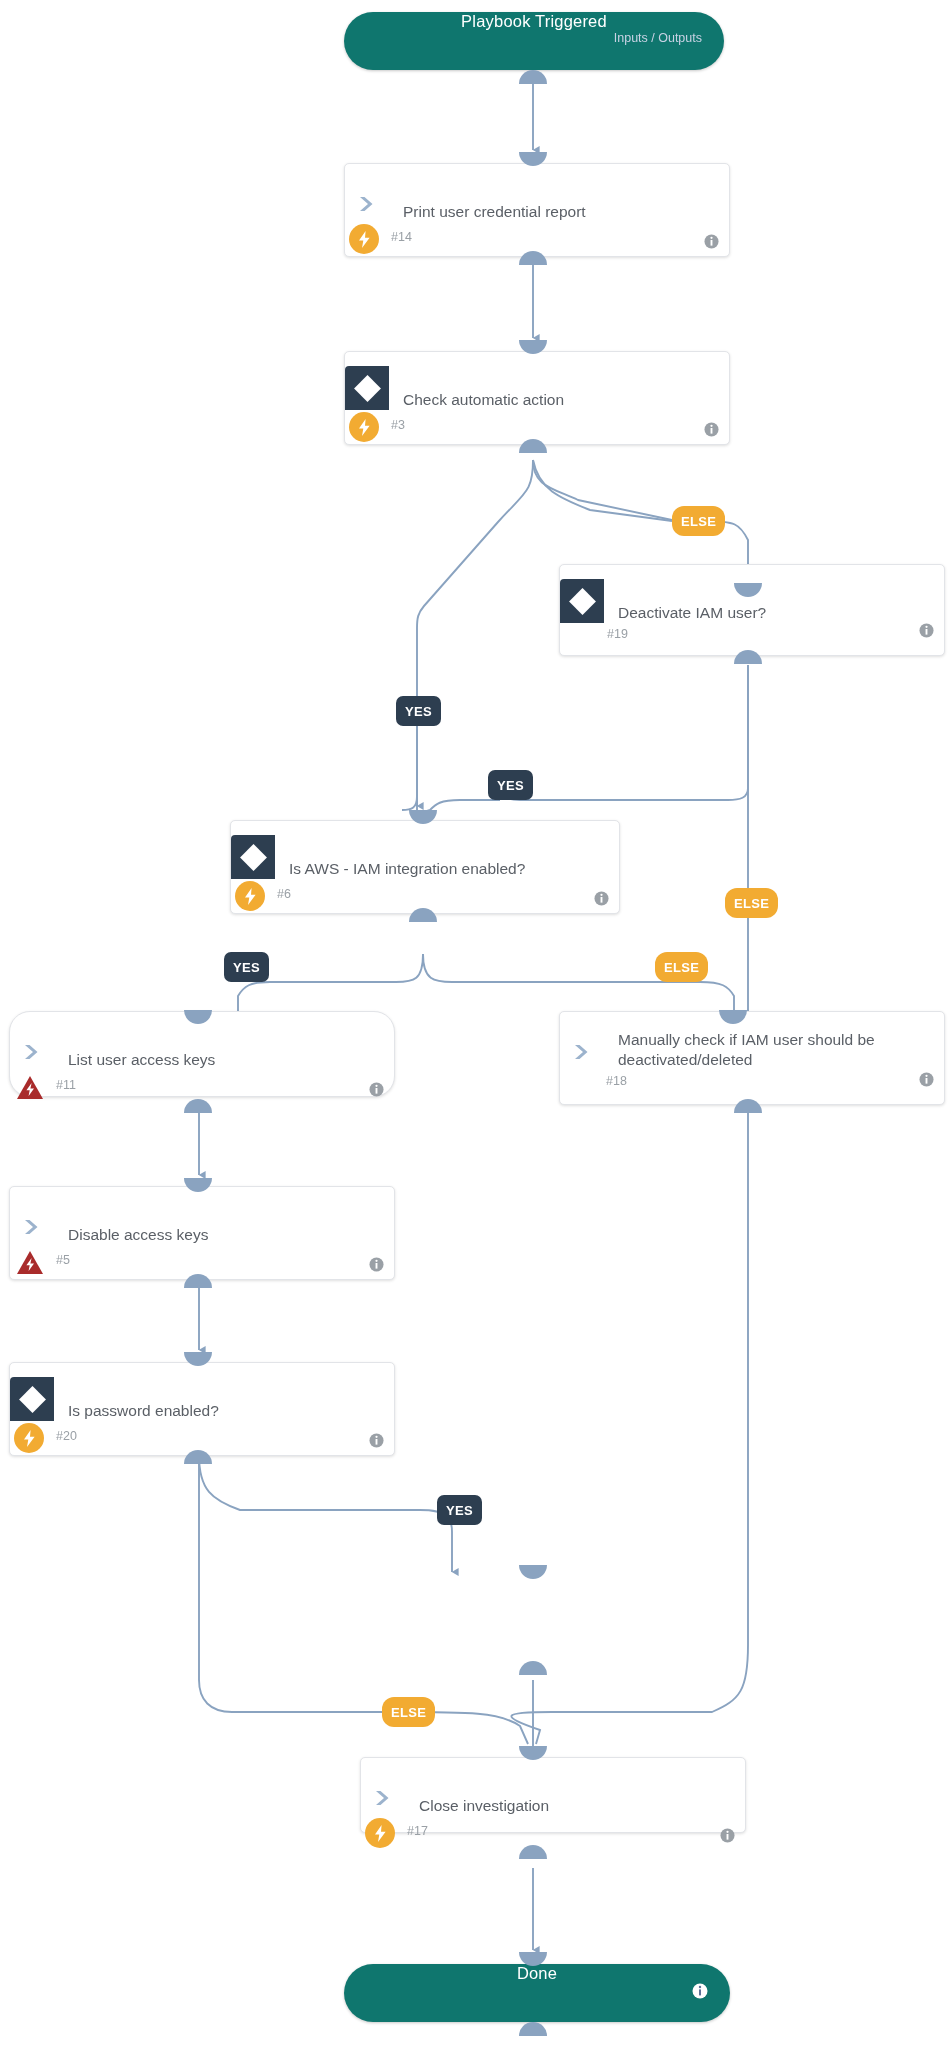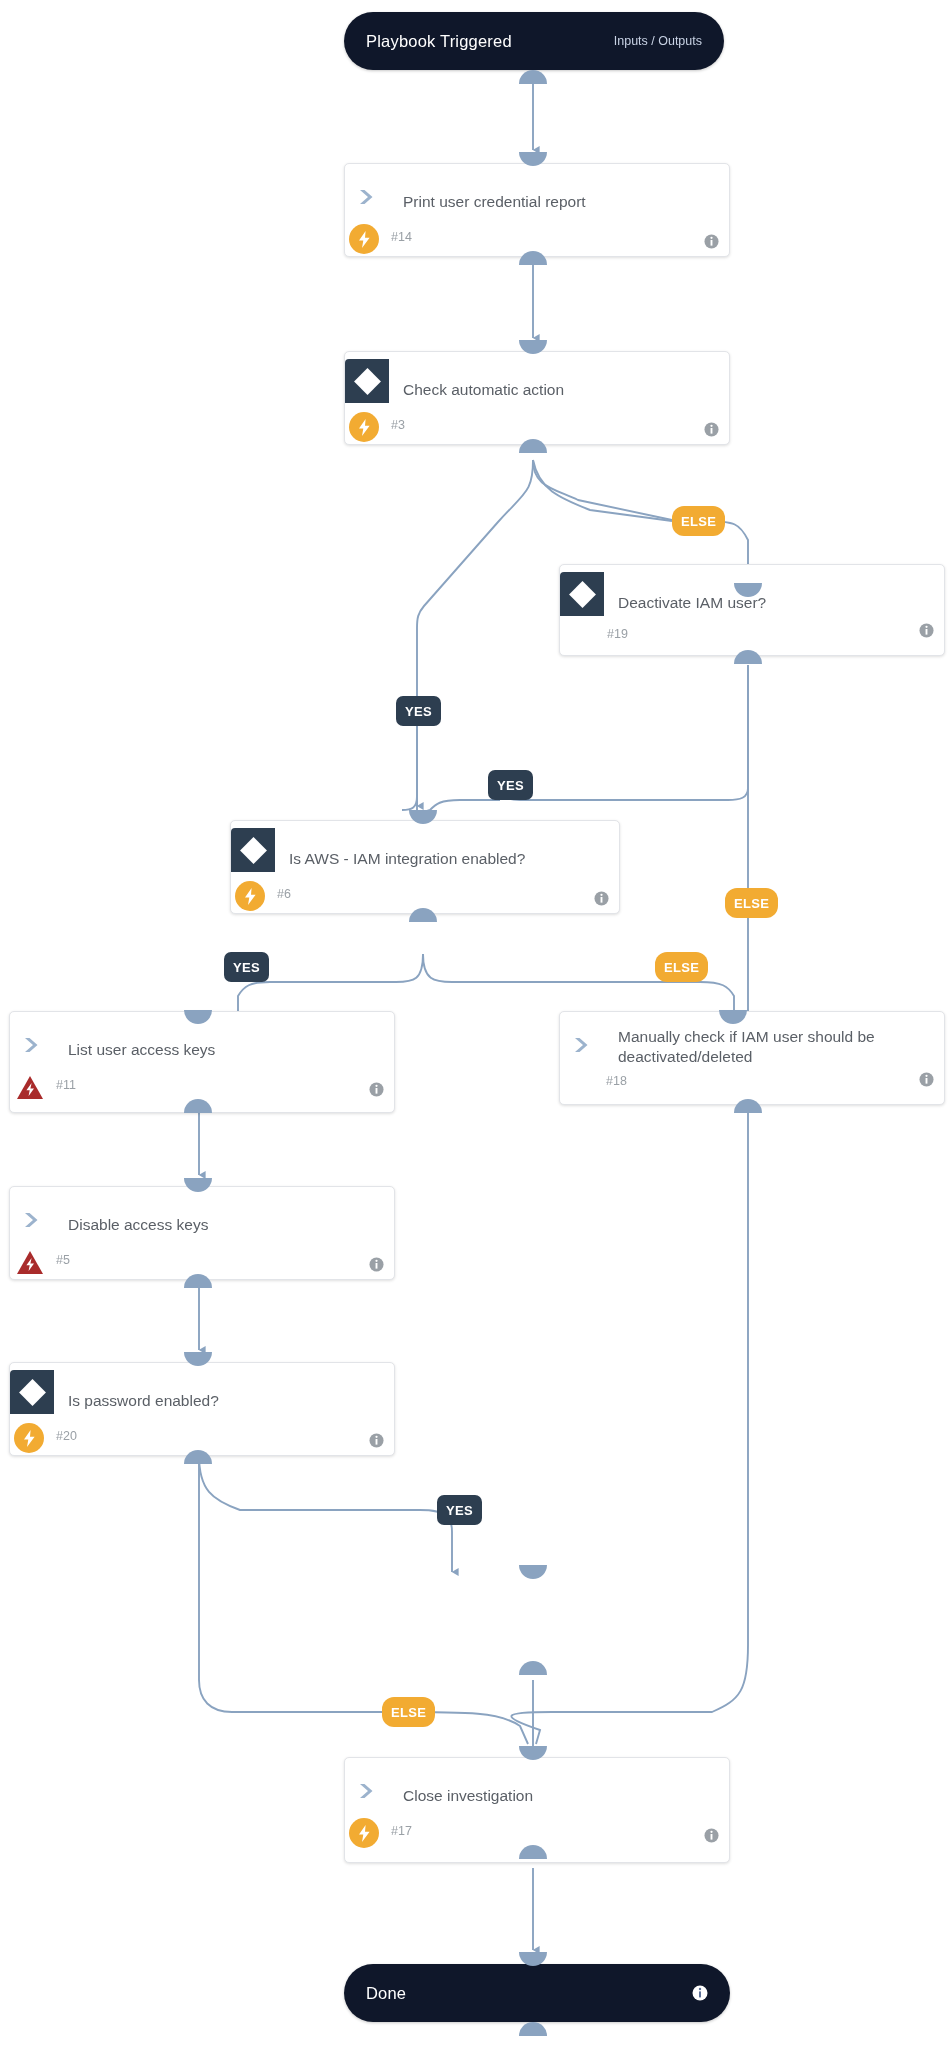--- a/index.html
+++ b/index.html
@@ -20,26 +20,27 @@
     position: absolute;
     left: 0; top: 0;
     width: 950px; height: 2054px;
     pointer-events: none;
   }
 
   
   .term {
     position: absolute;
     height: 58px;
-    background: #0f172a;
+    background: #0f766e;
     border-radius: 29px;
     box-shadow: 0 1px 3px rgba(0,0,0,0.22);
     display: flex;
     align-items: center;
     z-index: 5;
+    flex-direction: column;
   }
   .term-title {
     color: #ffffff;
     font-size: 16.5px;
     letter-spacing: .2px;
   }
   .term-sub {
     color: #c8d2e4;
     font-size: 12.5px;
     font-weight: normal;
@@ -50,21 +51,21 @@
   .card {
     position: absolute;
     background: #ffffff;
     border: 1px solid #e2e4e8;
     border-radius: 5px;
     box-shadow: 0 1px 3px rgba(0,0,0,0.13);
     z-index: 5;
   }
   .card-top {
     display: flex;
-    align-items: center;
+    align-items: flex-end;
     height: 58px;
   }
   .card-title {
     color: #5a5f66;
     font-size: 15.5px;
     line-height: 20px;
     padding-top: 18px;
     padding-left: 14px;
   }
   .card-title.two-line { padding-top: 11px; }
@@ -314,21 +315,21 @@
     </div>
   </div>
   <div class="port bot" style="left:409px; top:908px;"></div>
 
   <div class="lbl yes" style="left:224px; top:952px;">YES</div>
   <div class="lbl else" style="left:655px; top:952px;">ELSE</div>
 
   <div class="lbl else" style="left:725px; top:888px;">ELSE</div>
 
   <div class="port top" style="left:184px; top:1010px;"></div>
-  <div class="card" style="left:9px; top:1011px; width:386px; height:102px;">
+  <div class="card" style="left:9px; top:1011px; width:386px; height:86px;border-radius:21px;">
     <div class="card-top">
       <div class="chev">
         <svg width="20" height="18" viewBox="0 0 20 18">
             <path d="M3,2 L11,9 L3,16 L7.5,16 L15.5,9 L7.5,2 Z" fill="#9cb3cd"></path>
           </svg>
       </div>
       <div class="card-title">List user access keys</div>
     </div>
     <div class="card-bottom">
       <div class="badge-warn">
@@ -420,21 +421,21 @@
   <div class="port bot" style="left:184px; top:1450px;"></div>
 
   <div class="lbl yes" style="left:437px; top:1495px;">YES</div>
 
   <div class="port top" style="left:519px; top:1565px;"></div>
   <div class="port bot" style="left:519px; top:1661px;"></div>
 
   <div class="lbl else" style="left:382px; top:1697px;">ELSE</div>
 
   <div class="port top" style="left:519px; top:1746px;"></div>
-  <div class="card" style="left:344px; top:1757px; width:386px; height:106px;">
+  <div class="card" style="left:360px; top:1757px; width:386px; height:76px;">
     <div class="card-top">
       <div class="chev">
         <svg width="20" height="18" viewBox="0 0 20 18">
             <path d="M3,2 L11,9 L3,16 L7.5,16 L15.5,9 L7.5,2 Z" fill="#9cb3cd"></path>
           </svg>
       </div>
       <div class="card-title">Close investigation</div>
     </div>
     <div class="card-bottom">
       <div class="badge-bolt">

